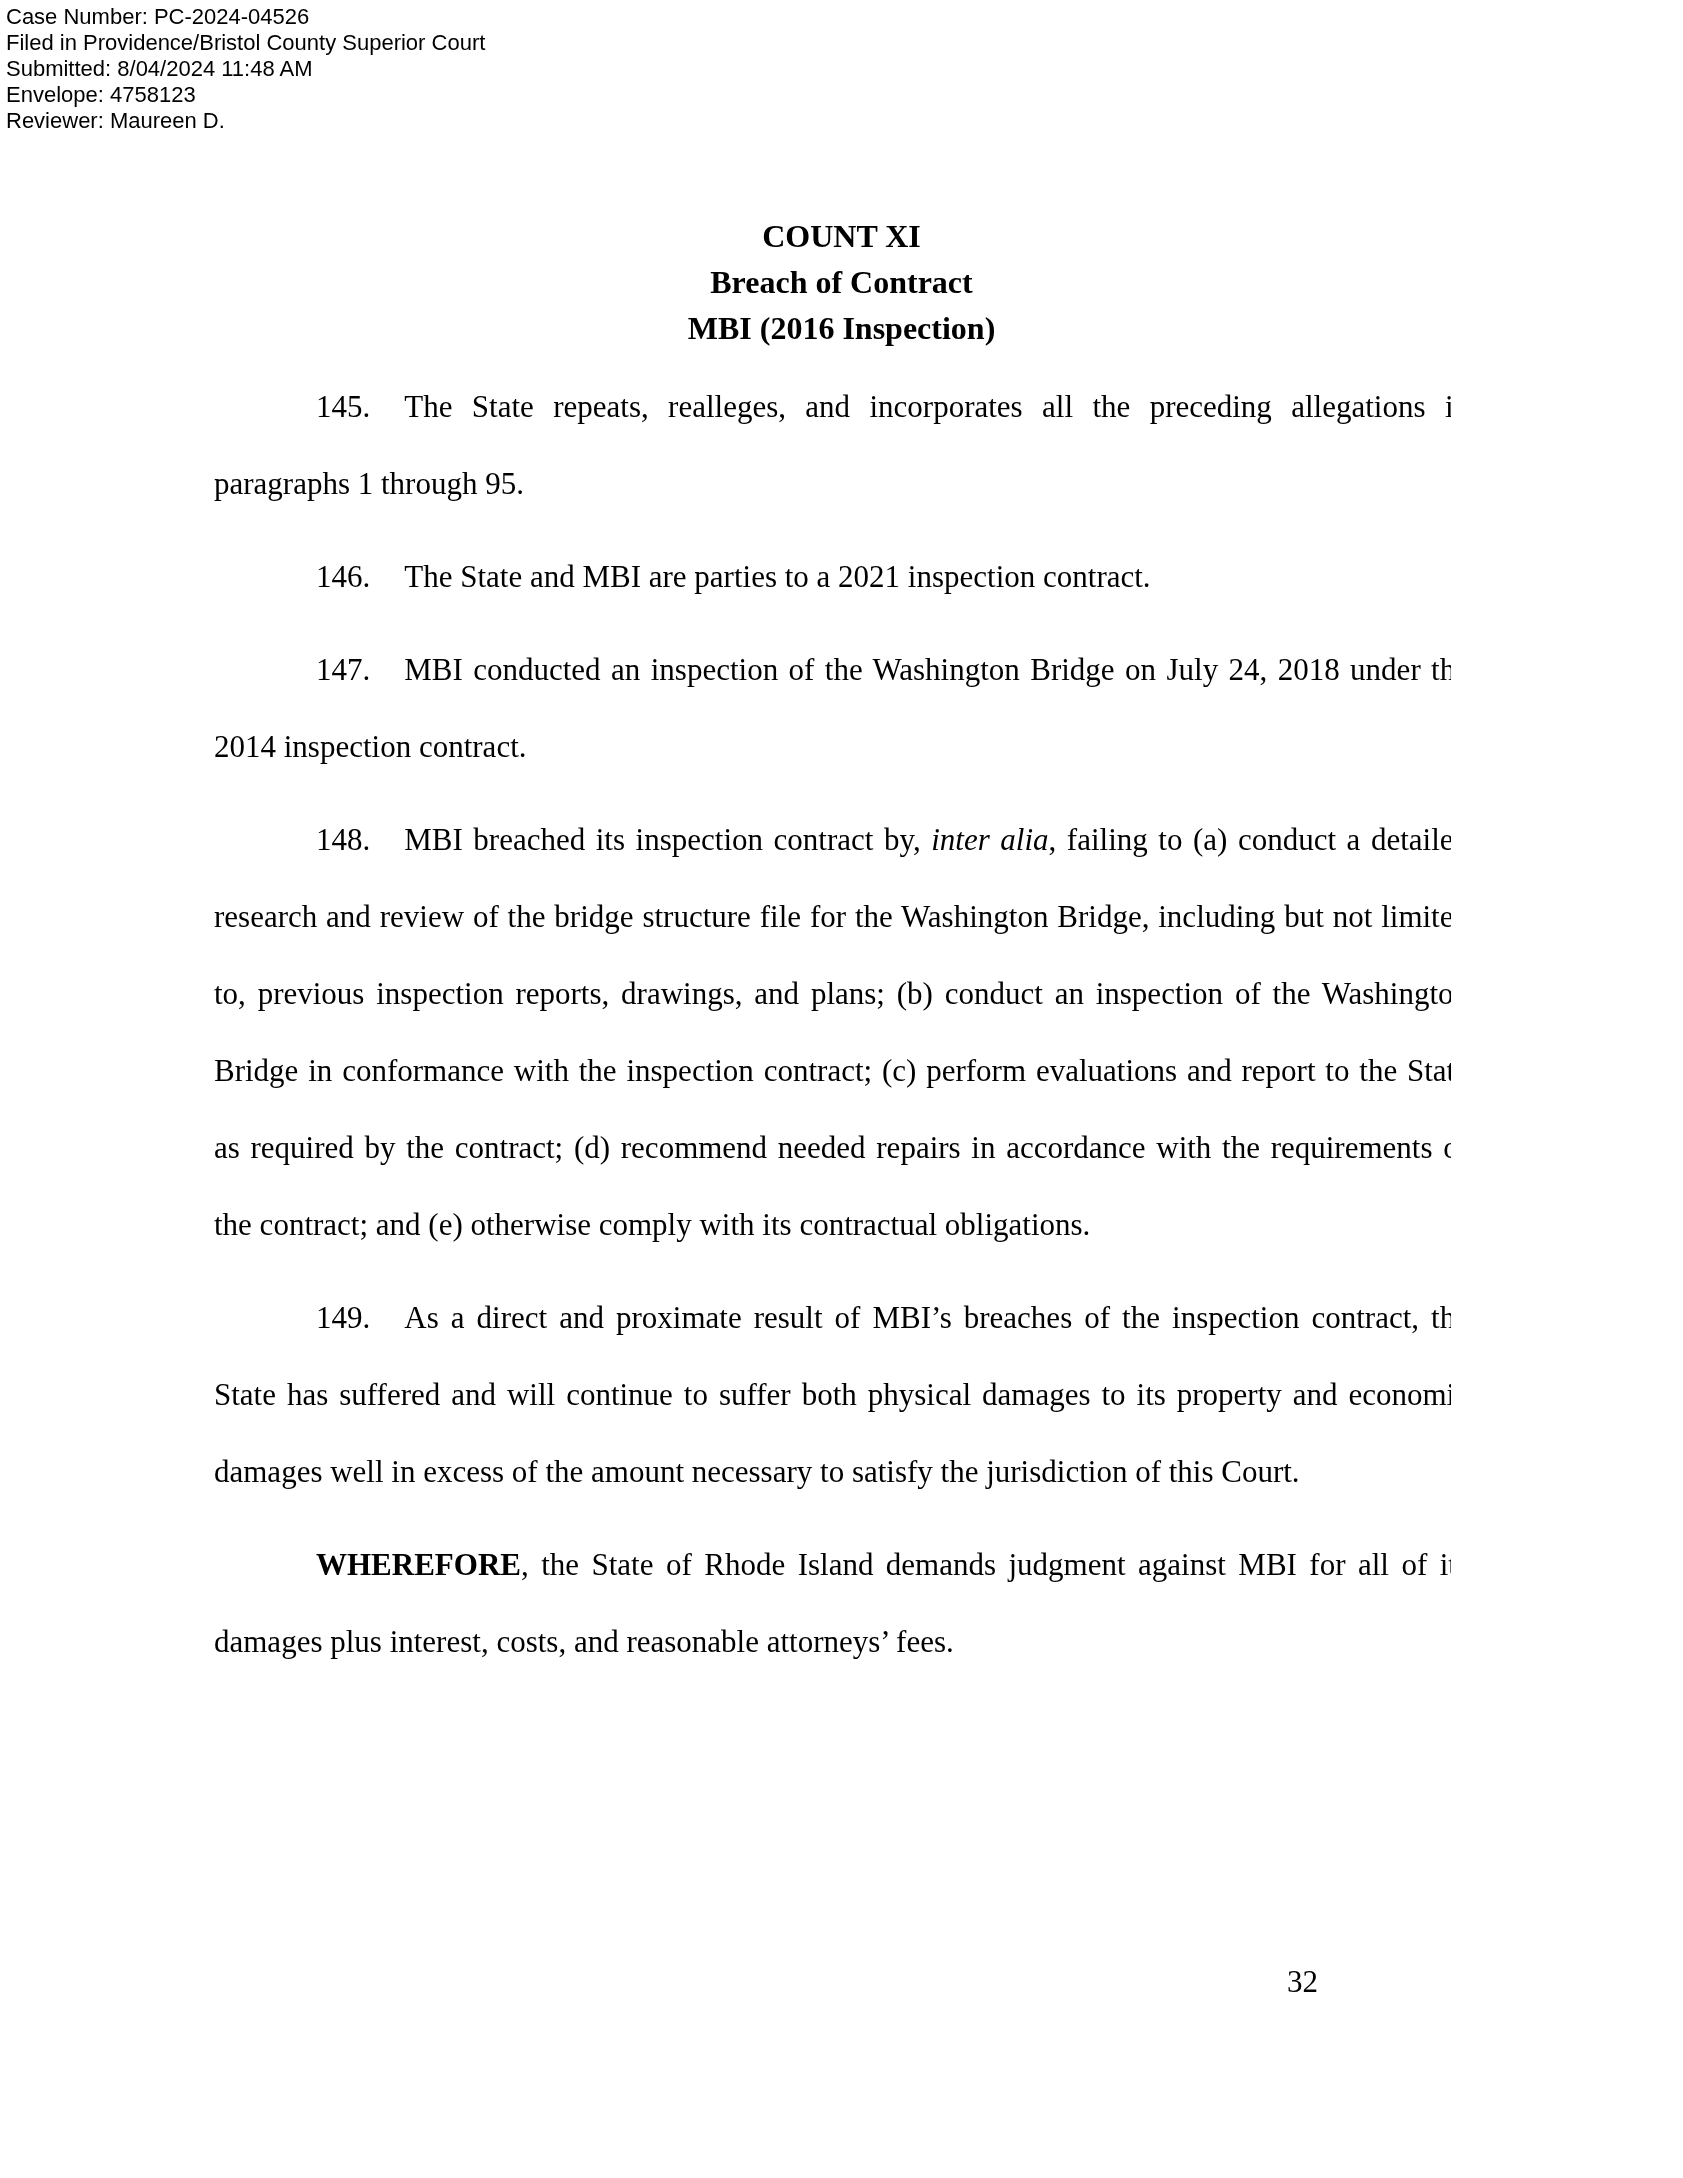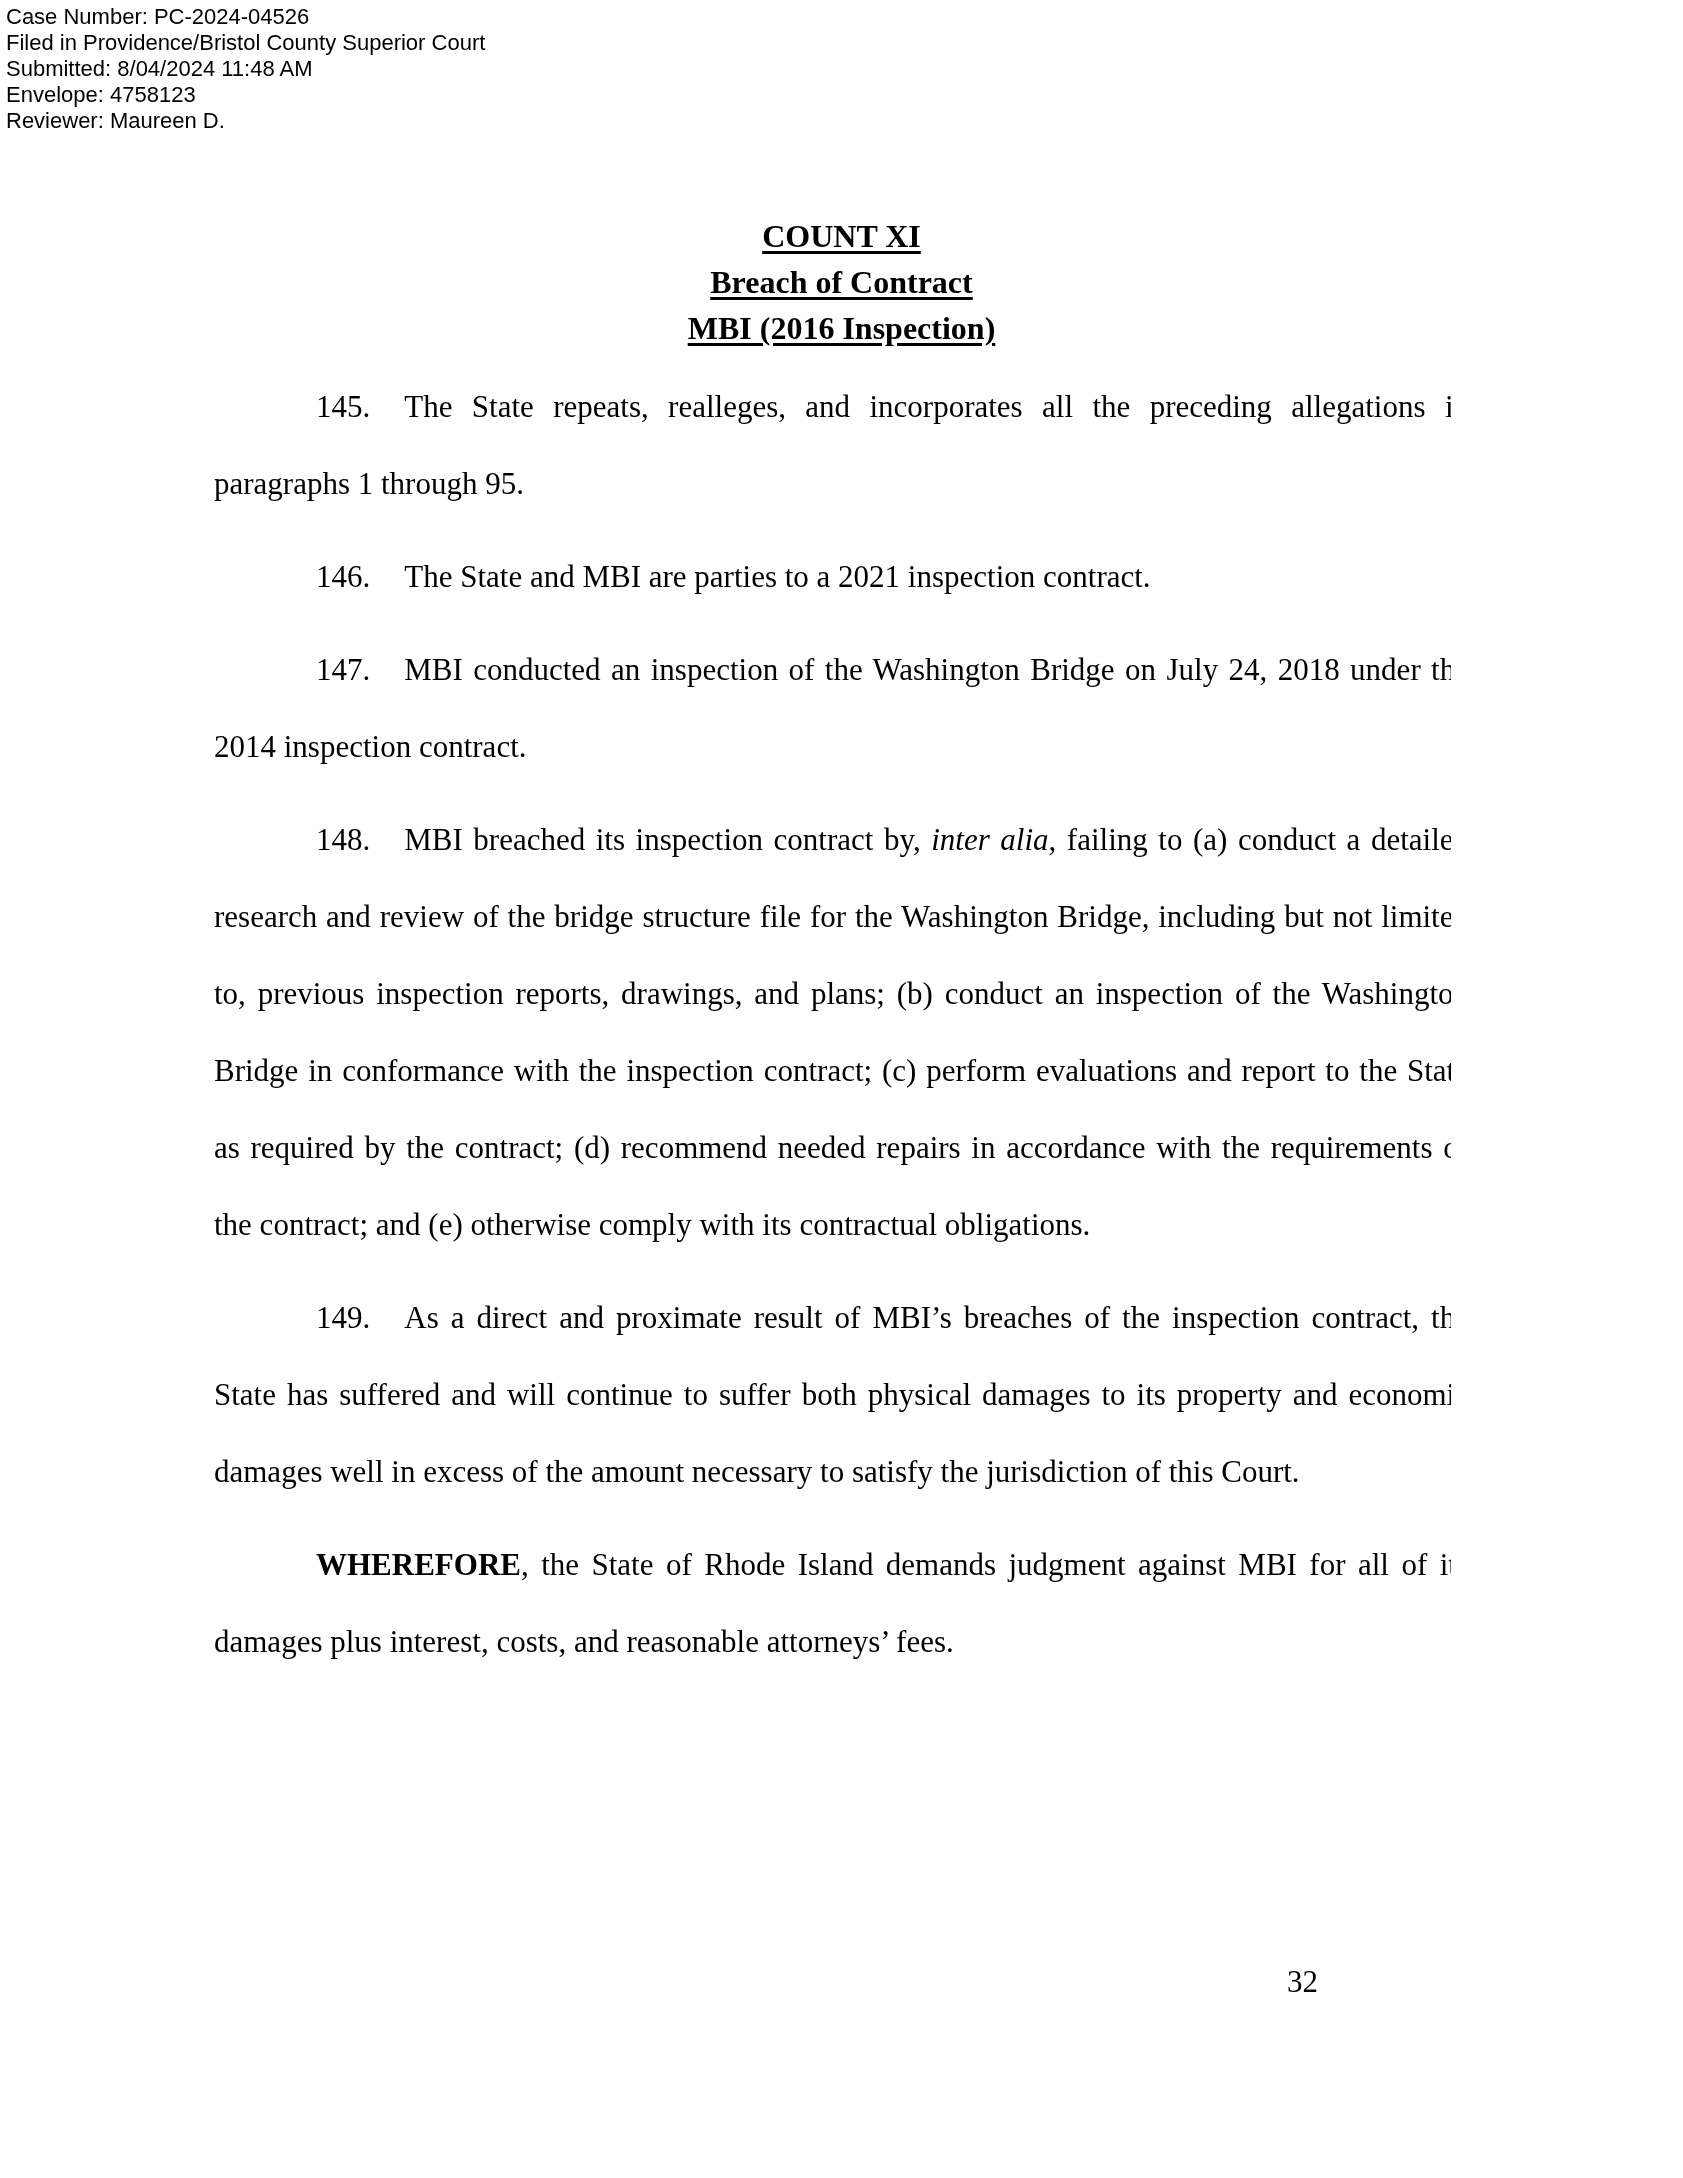--- a/index.html
+++ b/index.html
@@ -30,21 +30,20 @@
     left: 198px;
     top: 213px;
     width: 1287px;
     text-align: center;
     font-family: "Liberation Serif", serif;
     font-size: 32px;
     font-weight: bold;
     line-height: 46px;
   }
   .headings .u {
-    text-decoration: underline;
     text-underline-offset: 4px;
     margin-top: 8px;
   }
   .docbody {
     position: absolute;
     left: 198px;
     top: 352px;
     width: 1287px;
     font-family: "Liberation Serif", serif;
     font-size: 31px;

